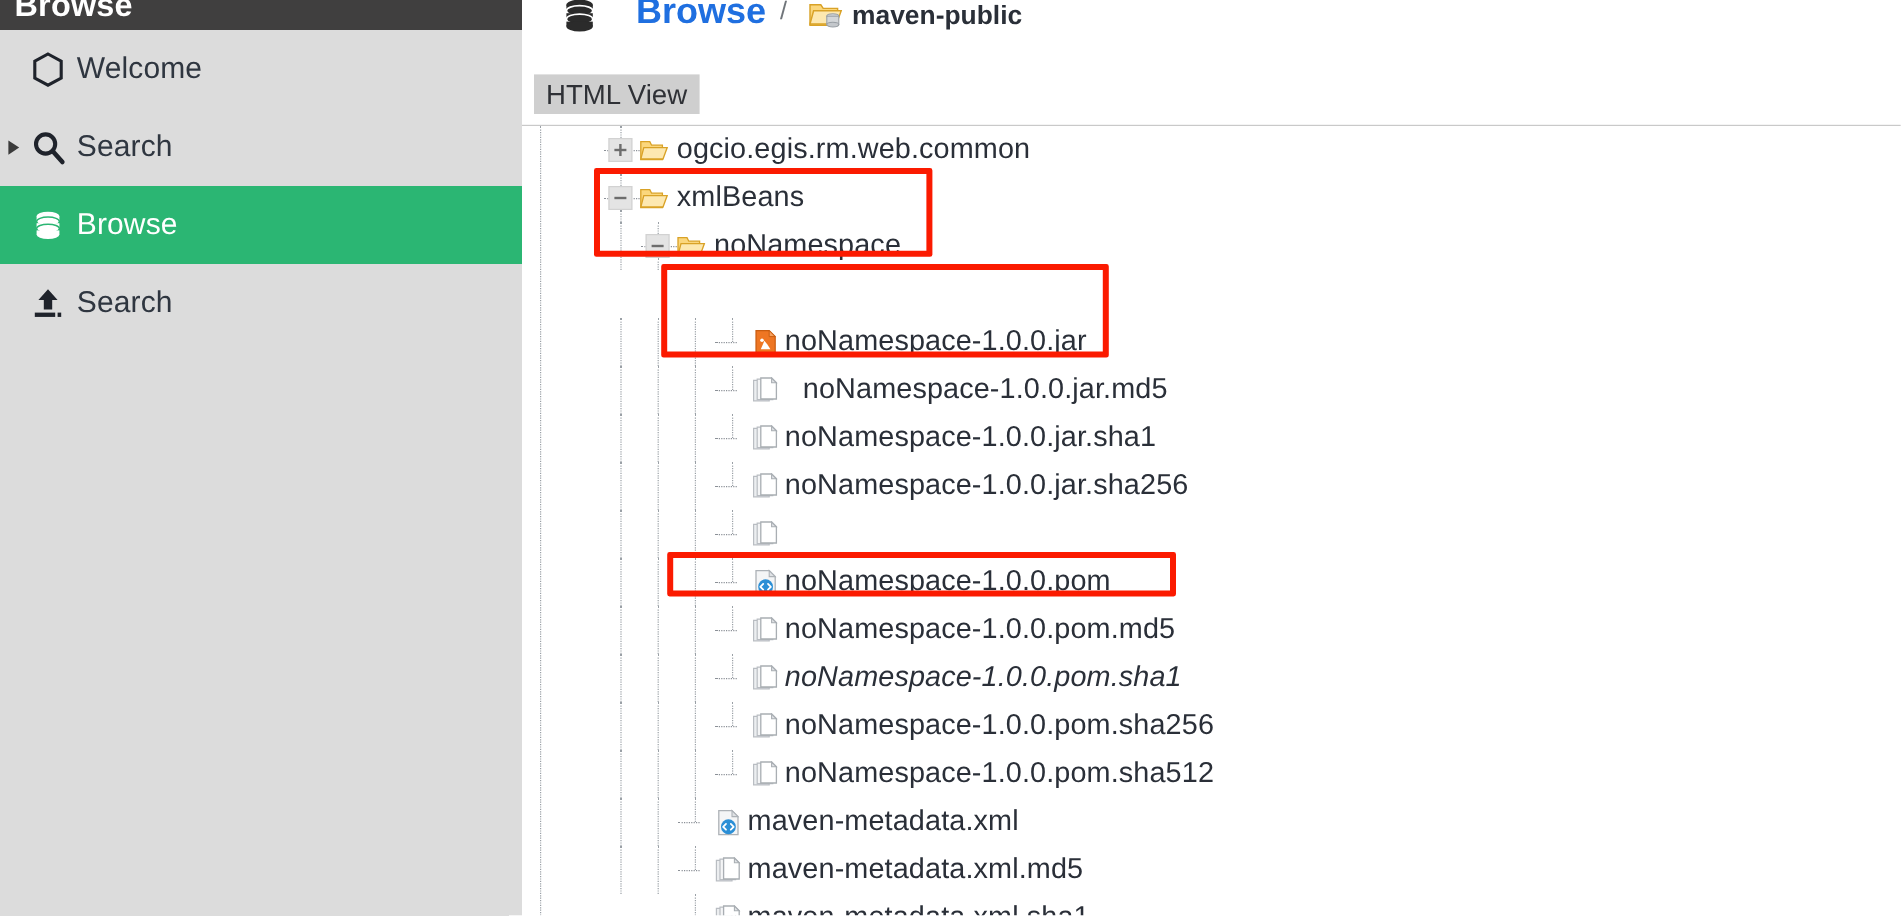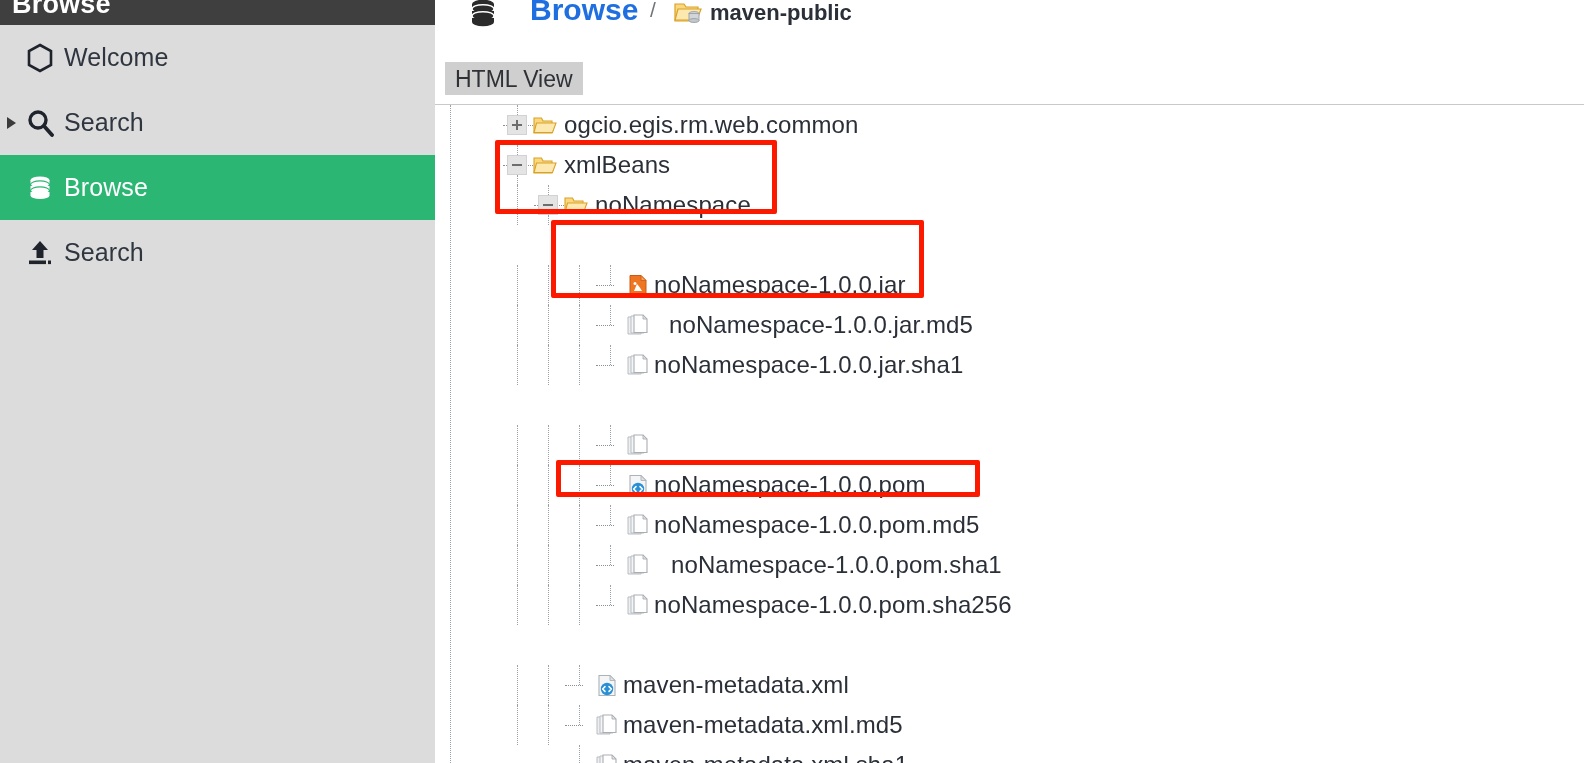--- a/index.html
+++ b/index.html
@@ -454,20 +454,34 @@
           <span class="elbow" style="left: 161px; width: 18px;"></span>
           <span class="guide" style="left: 175px; height: 20px;"></span>
           <span class="row-icon" style="left: 191px;"><svg viewBox="0 0 24 23" width="24" height="23">
               <path d="M2 3 L11 3 L15 7 L15 20 L2 20 Z" fill="#eceef0" stroke="#b9bdc2" stroke-width="1"></path>
               <path d="M5 2 L14 2 L18 6 L18 19 L5 19 Z" fill="#f4f5f6" stroke="#b9bdc2" stroke-width="1"></path>
               <path d="M8 1 L17 1 L21 5 L21 18.5 L8 18.5 Z" fill="#ffffff" stroke="#a9aeb3" stroke-width="1.1"></path>
               <path d="M17 1 L17 5 L21 5 Z" fill="#dfe2e5" stroke="#a9aeb3" stroke-width="0.9"></path>
             </svg></span>
           <span class="row-label" style="left: 219px;">noNamespace-1.0.0.jar.sha1</span>
         </div>
+        <div class="tree-row" style="top: 280px;">
+          <span class="guide" style="left: 82px;"></span>
+          <span class="guide" style="left: 113px;"></span>
+          <span class="guide" style="left: 144px;"></span>
+          <span class="elbow" style="left: 161px; width: 18px;"></span>
+          <span class="guide" style="left: 175px; height: 20px;"></span>
+          <span class="row-icon" style="left: 191px;"><svg viewBox="0 0 24 23" width="24" height="23">
+              <path d="M2 3 L11 3 L15 7 L15 20 L2 20 Z" fill="#eceef0" stroke="#b9bdc2" stroke-width="1"></path>
+              <path d="M5 2 L14 2 L18 6 L18 19 L5 19 Z" fill="#f4f5f6" stroke="#b9bdc2" stroke-width="1"></path>
+              <path d="M8 1 L17 1 L21 5 L21 18.5 L8 18.5 Z" fill="#ffffff" stroke="#a9aeb3" stroke-width="1.1"></path>
+              <path d="M17 1 L17 5 L21 5 Z" fill="#dfe2e5" stroke="#a9aeb3" stroke-width="0.9"></path>
+            </svg></span>
+          <span class="row-label" style="left: 219px;">noNamespace-1.0.0.jar.sha256</span>
+        </div>
         <div class="tree-row" style="top: 320px;">
           <span class="guide" style="left: 82px;"></span>
           <span class="guide" style="left: 113px;"></span>
           <span class="guide" style="left: 144px;"></span>
           <span class="elbow" style="left: 161px; width: 18px;"></span>
           <span class="guide" style="left: 175px; height: 20px;"></span>
           <span class="row-icon" style="left: 191px;"><svg viewBox="0 0 24 23" width="24" height="23">
               <path d="M2 3 L11 3 L15 7 L15 20 L2 20 Z" fill="#eceef0" stroke="#b9bdc2" stroke-width="1"></path>
               <path d="M5 2 L14 2 L18 6 L18 19 L5 19 Z" fill="#f4f5f6" stroke="#b9bdc2" stroke-width="1"></path>
               <path d="M8 1 L17 1 L21 5 L21 18.5 L8 18.5 Z" fill="#ffffff" stroke="#a9aeb3" stroke-width="1.1"></path>
@@ -508,35 +522,49 @@
           <span class="guide" style="left: 113px;"></span>
           <span class="guide" style="left: 144px;"></span>
           <span class="elbow" style="left: 161px; width: 18px;"></span>
           <span class="guide" style="left: 175px; height: 20px;"></span>
           <span class="row-icon" style="left: 191px;"><svg viewBox="0 0 24 23" width="24" height="23">
               <path d="M2 3 L11 3 L15 7 L15 20 L2 20 Z" fill="#eceef0" stroke="#b9bdc2" stroke-width="1"></path>
               <path d="M5 2 L14 2 L18 6 L18 19 L5 19 Z" fill="#f4f5f6" stroke="#b9bdc2" stroke-width="1"></path>
               <path d="M8 1 L17 1 L21 5 L21 18.5 L8 18.5 Z" fill="#ffffff" stroke="#a9aeb3" stroke-width="1.1"></path>
               <path d="M17 1 L17 5 L21 5 Z" fill="#dfe2e5" stroke="#a9aeb3" stroke-width="0.9"></path>
             </svg></span>
-          <span class="row-label" style="left: 236px;">noNamespace-1.0.0.pom.sha1</span>
+          <span class="row-label" style="left: 219px; font-style: italic;">noNamespace-1.0.0.pom.sha1</span>
         </div>
         <div class="tree-row" style="top: 480px;">
           <span class="guide" style="left: 82px;"></span>
           <span class="guide" style="left: 113px;"></span>
           <span class="guide" style="left: 144px;"></span>
           <span class="elbow" style="left: 161px; width: 18px;"></span>
           <span class="guide" style="left: 175px; height: 20px;"></span>
           <span class="row-icon" style="left: 191px;"><svg viewBox="0 0 24 23" width="24" height="23">
               <path d="M2 3 L11 3 L15 7 L15 20 L2 20 Z" fill="#eceef0" stroke="#b9bdc2" stroke-width="1"></path>
               <path d="M5 2 L14 2 L18 6 L18 19 L5 19 Z" fill="#f4f5f6" stroke="#b9bdc2" stroke-width="1"></path>
               <path d="M8 1 L17 1 L21 5 L21 18.5 L8 18.5 Z" fill="#ffffff" stroke="#a9aeb3" stroke-width="1.1"></path>
               <path d="M17 1 L17 5 L21 5 Z" fill="#dfe2e5" stroke="#a9aeb3" stroke-width="0.9"></path>
             </svg></span>
           <span class="row-label" style="left: 219px;">noNamespace-1.0.0.pom.sha256</span>
+        </div>
+        <div class="tree-row" style="top: 520px;">
+          <span class="guide" style="left: 82px;"></span>
+          <span class="guide" style="left: 113px;"></span>
+          <span class="guide" style="left: 144px;"></span>
+          <span class="elbow" style="left: 161px; width: 18px;"></span>
+          <span class="guide" style="left: 175px; height: 20px;"></span>
+          <span class="row-icon" style="left: 191px;"><svg viewBox="0 0 24 23" width="24" height="23">
+              <path d="M2 3 L11 3 L15 7 L15 20 L2 20 Z" fill="#eceef0" stroke="#b9bdc2" stroke-width="1"></path>
+              <path d="M5 2 L14 2 L18 6 L18 19 L5 19 Z" fill="#f4f5f6" stroke="#b9bdc2" stroke-width="1"></path>
+              <path d="M8 1 L17 1 L21 5 L21 18.5 L8 18.5 Z" fill="#ffffff" stroke="#a9aeb3" stroke-width="1.1"></path>
+              <path d="M17 1 L17 5 L21 5 Z" fill="#dfe2e5" stroke="#a9aeb3" stroke-width="0.9"></path>
+            </svg></span>
+          <span class="row-label" style="left: 219px;">noNamespace-1.0.0.pom.sha512</span>
         </div>
         <div class="tree-row" style="top: 560px;">
           <span class="guide" style="left: 82px;"></span>
           <span class="guide" style="left: 113px;"></span>
           <span class="elbow" style="left: 130px; width: 18px;"></span>
           <span class="guide" style="left: 144px; height: 20px;"></span>
           <span class="row-icon" style="left: 160px;"><svg viewBox="0 0 24 23" width="24" height="23">
               <path d="M4 1.5 L15 1.5 L20 6.5 L20 21.5 L4 21.5 Z" fill="#f4f5f6" stroke="#adb2b7" stroke-width="1.1"></path>
               <path d="M15 1.5 L15 6.5 L20 6.5 Z" fill="#dfe2e5" stroke="#adb2b7" stroke-width="0.9"></path>
               <circle cx="12" cy="15" r="6.2" fill="#2b8fd6"></circle>

